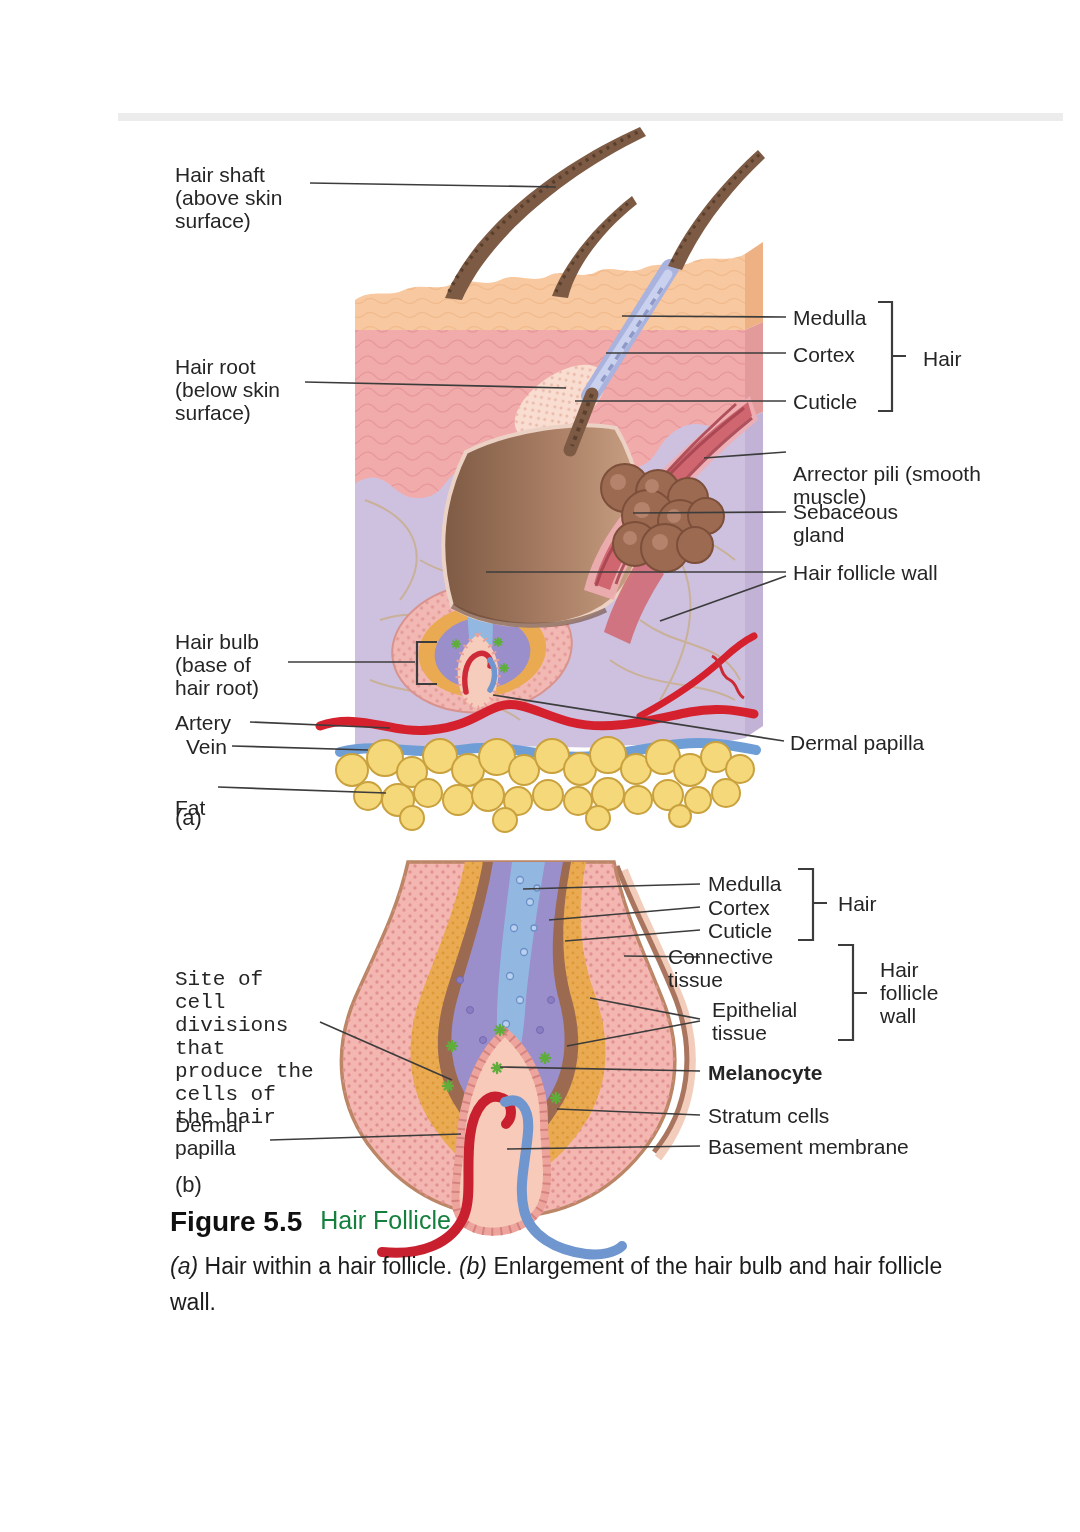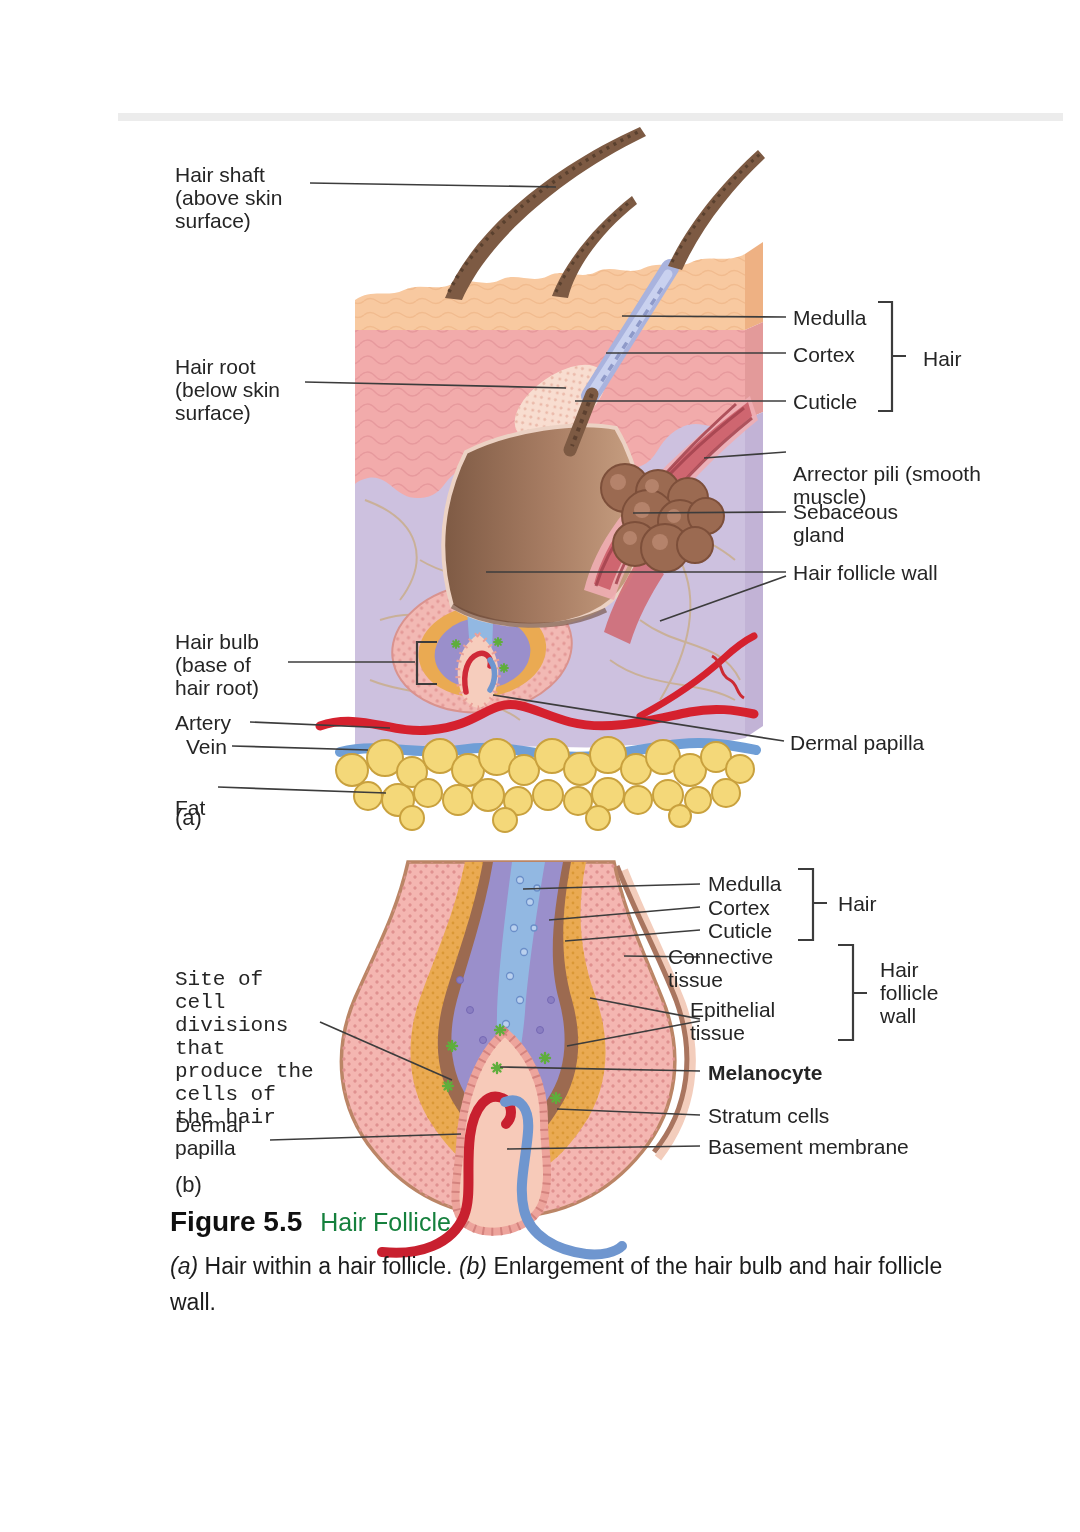--- a/index.html
+++ b/index.html
@@ -2,21 +2,21 @@
 <html><head>
 <meta charset="utf-8">
 <style>
   html,body{margin:0;padding:0;background:#ffffff;}
   #page{position:relative;width:1080px;height:1532px;background:#ffffff;overflow:hidden;
         font-family:"Liberation Sans", sans-serif;}
   .lbl{position:absolute;font-size:21px;line-height:23px;color:#252525;white-space:normal;}
   .tag{position:absolute;font-size:22px;color:#252525;}
   svg{position:absolute;left:0;top:0;}
   #fig-caption{position:absolute;left:170px;top:1206px;width:810px;}
-  #fig-head{display:flex;align-items:center;gap:18px;}
+  #fig-head{display:flex;align-items:flex-start;gap:18px;}
   #fig-num{font-size:28px;font-weight:bold;color:#101010;}
   #fig-title{font-size:25px;font-weight:normal;color:#15803d;}
   #fig-body{margin-top:10px;font-size:23px;line-height:36px;color:#1c1c1c;}
   .ital{font-style:italic;}
   #top-strip{position:absolute;left:118px;top:113px;width:945px;height:8px;background:#ececec;}
 </style>
 </head>
 <body>
 
 <div id="page">
@@ -309,21 +309,21 @@
 
   <div class="lbl" style="left:175px;top:968px;width:148px;font-family:Liberation Mono, monospace;">Site of cell divisions that produce the cells of the hair</div>
   <div class="lbl" style="left:175px;top:1113px;width:90px;">Dermal papilla</div>
   <div class="tag" style="left:175px;top:1172px;">(b)</div>
 
   <div class="lbl" style="left:708px;top:872px;">Medulla</div>
   <div class="lbl" style="left:708px;top:896px;">Cortex</div>
   <div class="lbl" style="left:708px;top:919px;">Cuticle</div>
   <div class="lbl" style="left:838px;top:892px;">Hair</div>
   <div class="lbl" style="left:668px;top:945px;width:130px;">Connective tissue</div>
-  <div class="lbl" style="left:690px;top:998px;width:120px;">Epithelial tissue</div>
+  <div class="lbl" style="left:712px;top:998px;width:120px;">Epithelial tissue</div>
   <div class="lbl" style="left:880px;top:958px;width:85px;">Hair follicle wall</div>
   <div class="lbl" style="left:708px;top:1061px;font-weight:bold;">Melanocyte</div>
   <div class="lbl" style="left:708px;top:1104px;width:220px;">Stratum cells</div>
   <div class="lbl" style="left:708px;top:1135px;width:260px;">Basement membrane</div>
 
   <div id="fig-caption">
     <div id="fig-head">
       <span id="fig-num">Figure 5.5</span>
       <span id="fig-title">Hair Follicle</span>
     </div>

